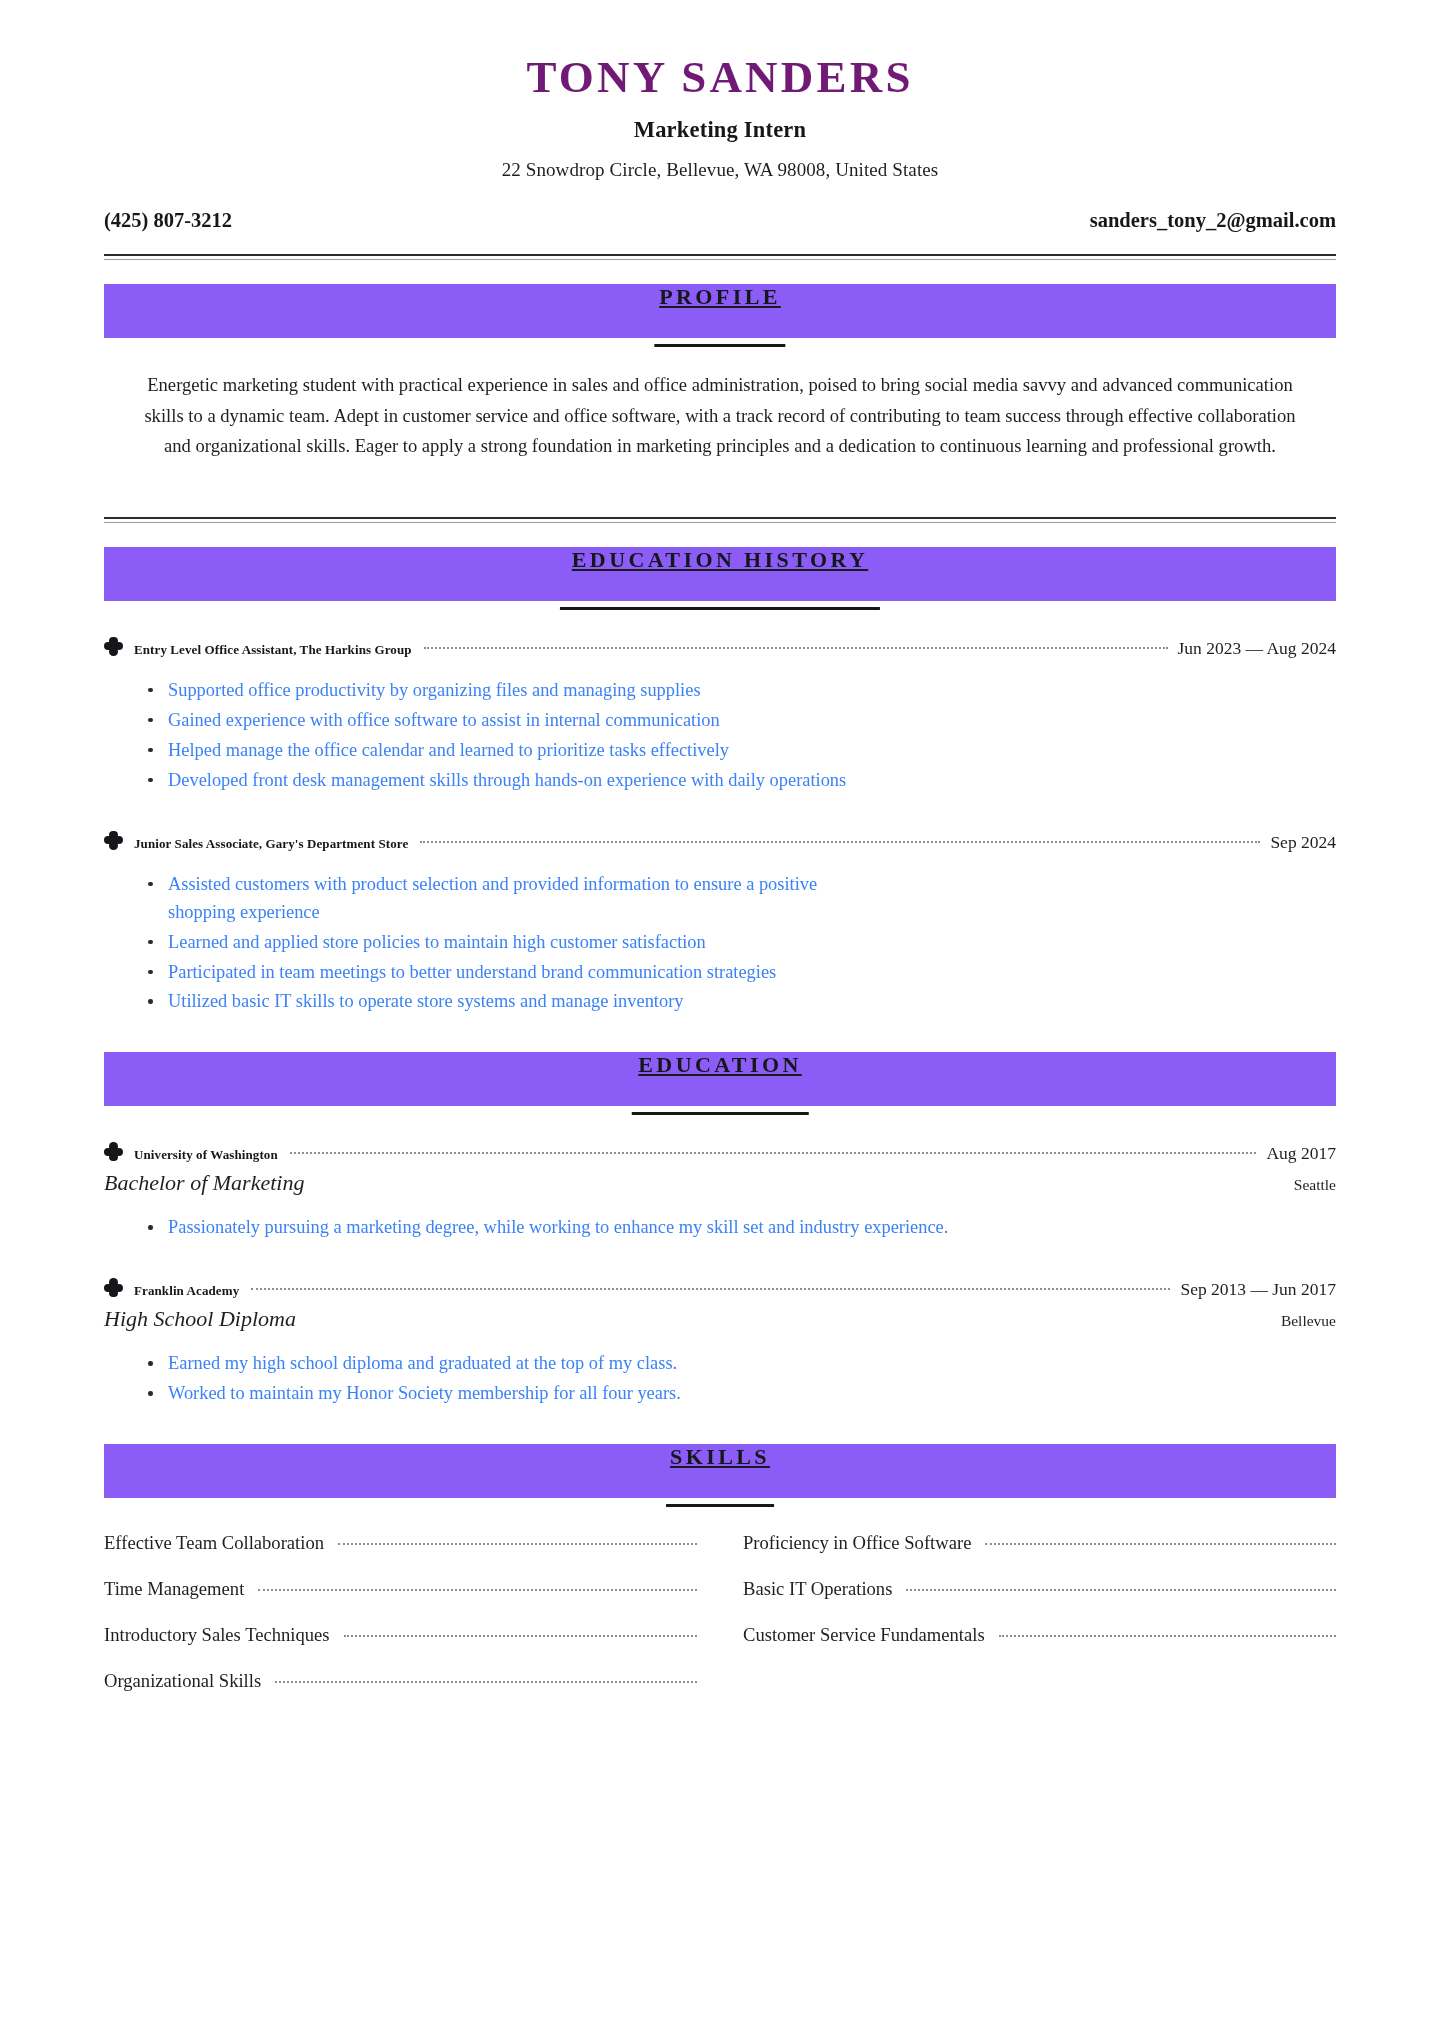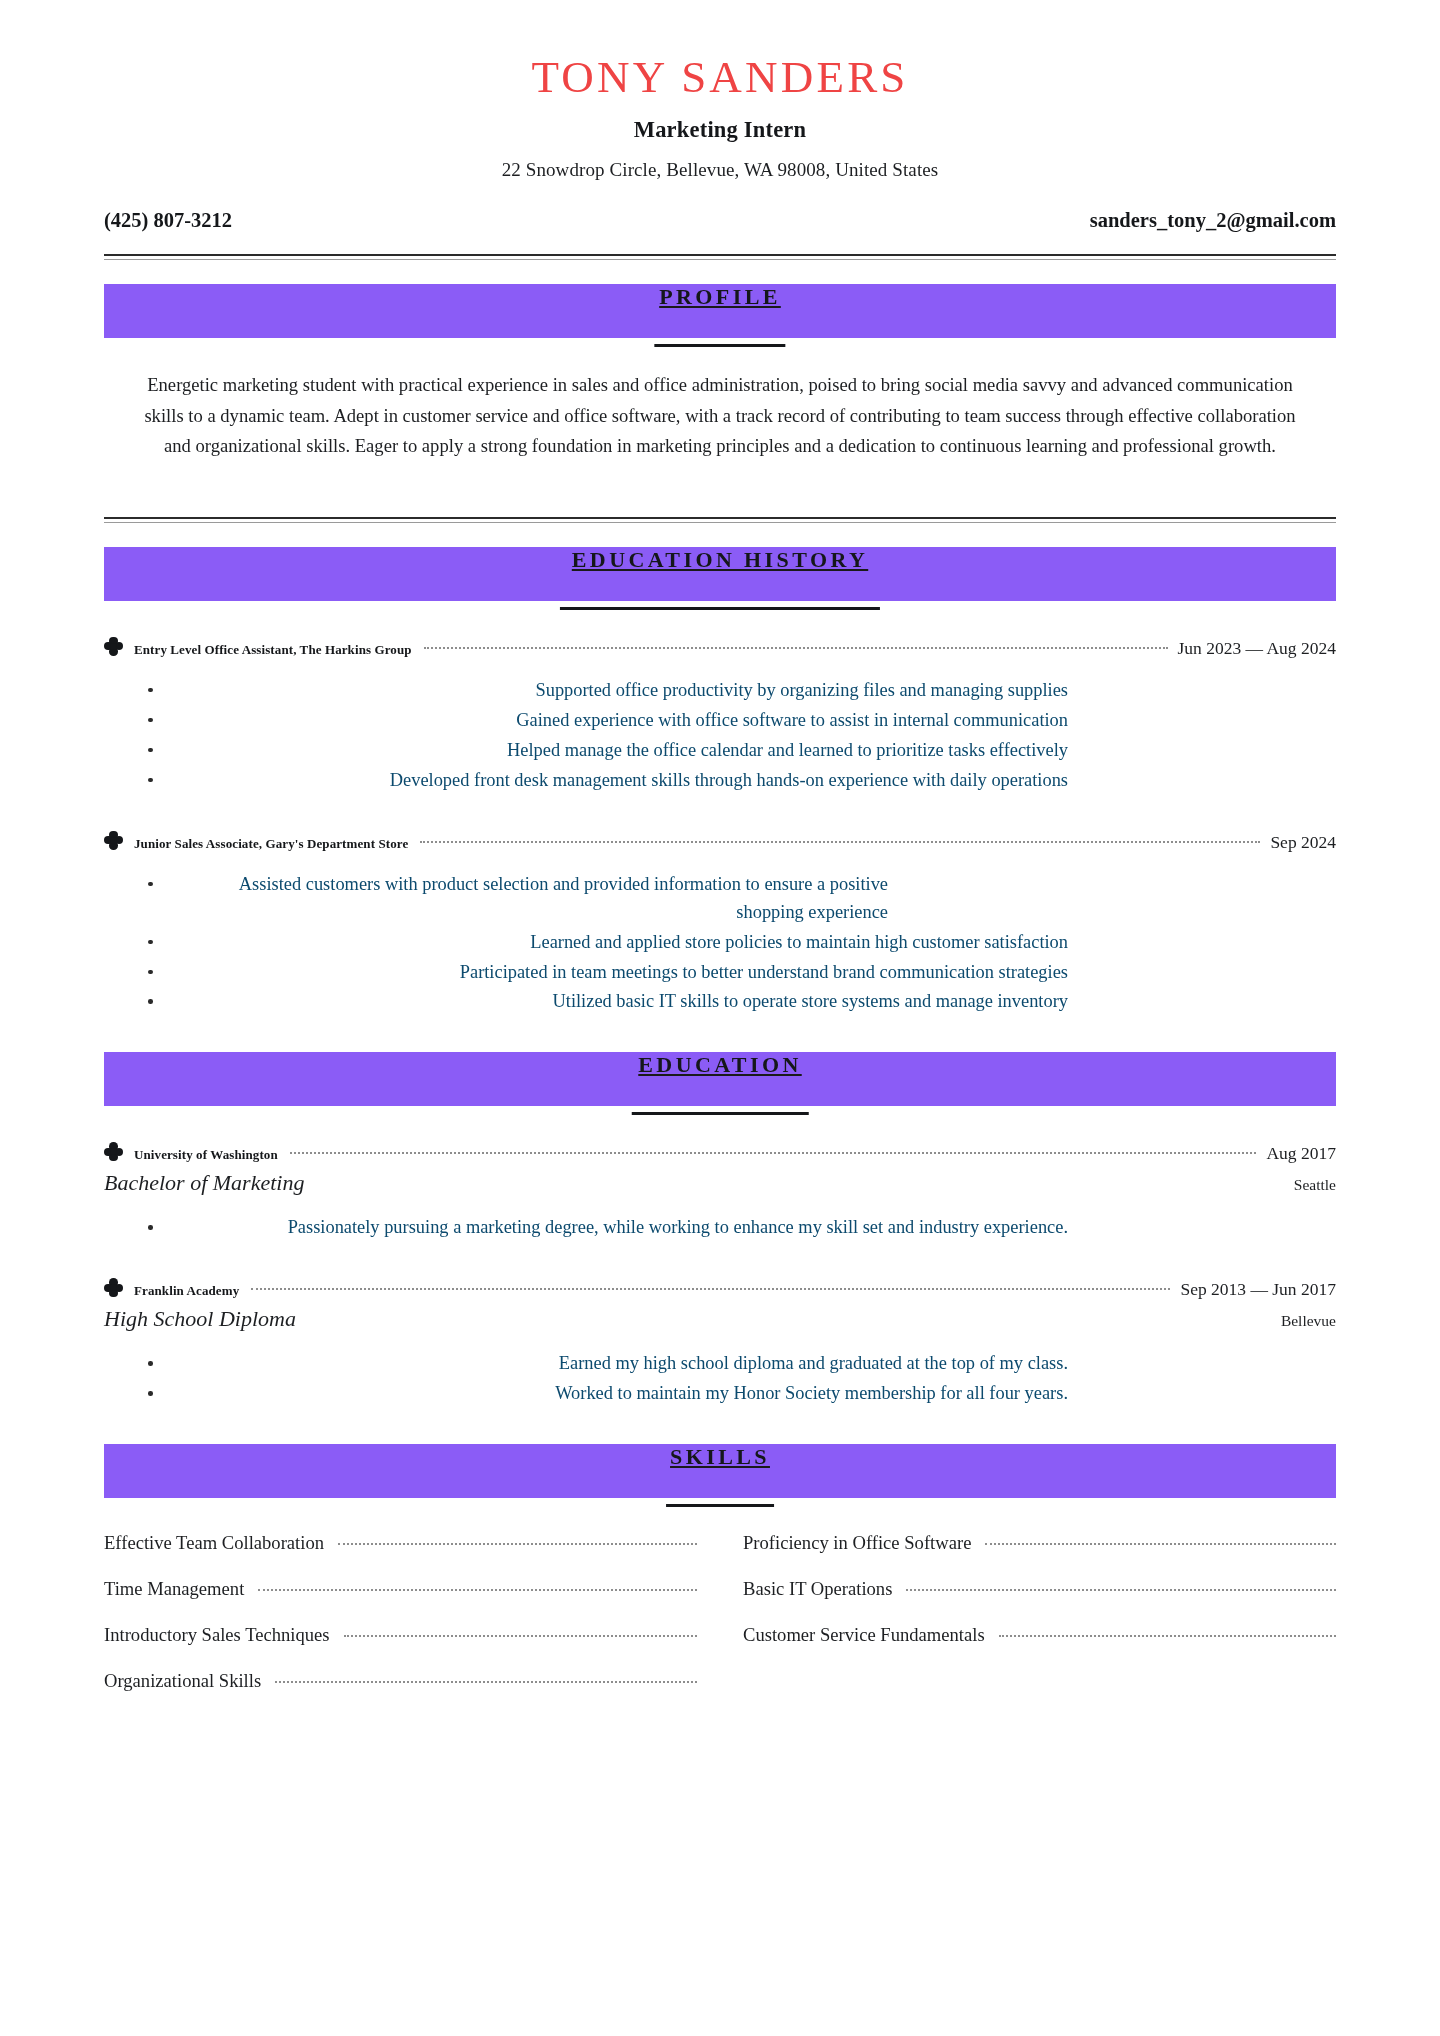--- a/index.html
+++ b/index.html
@@ -24,23 +24,23 @@
   }
 
   
   .header {
     padding-top: 52px;
     text-align: center;
   }
   .full-name {
     font-size: 45px;
     letter-spacing: 3.2px;
-    font-weight: 400;
+    font-weight: 700;
     line-height: 1.12;
-    color: #ef4444;
+    color: #701a75;
     margin: 0;
   }
   .job-title {
     font-size: 22.5px;
     font-weight: 700;
     letter-spacing: 0.2px;
     margin-top: 15px;
     color: #15171a;
   }
   .address {
@@ -174,25 +174,24 @@
 
   ul.bullets {
     margin: 18px 0 0 0;
     padding: 0 0 0 42px;
     list-style: none;
   }
   ul.bullets li {
     position: relative;
     font-size: 18.4px;
     line-height: 1.52;
-    color: #0c4a6e;
+    color: #3b82f6;
     padding-left: 22px;
     margin-bottom: 2px;
     max-width: 900px;
-    text-align: right;
   }
   ul.bullets li::before {
     content: "";
     position: absolute;
     left: 2px;
     top: 11px;
     width: 4.5px;
     height: 4.5px;
     background: #2a2a2a;
     border-radius: 50%;

